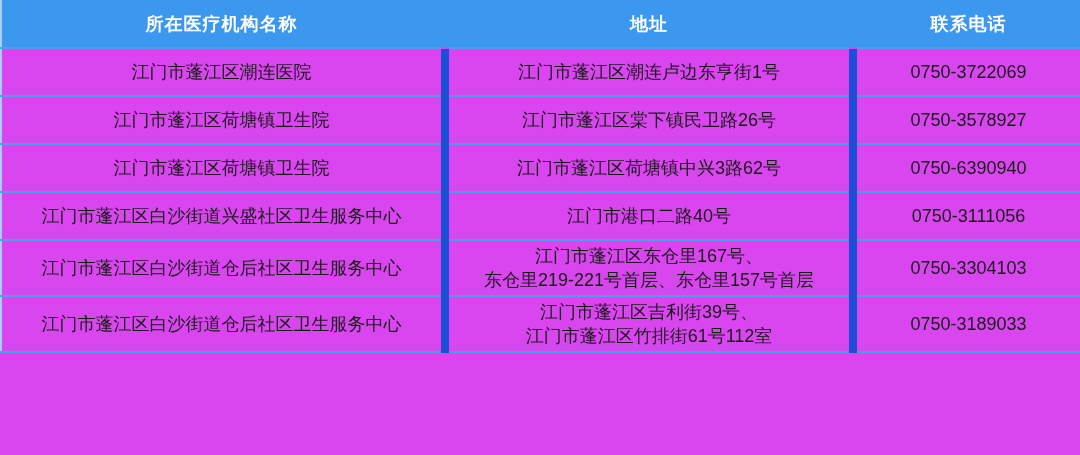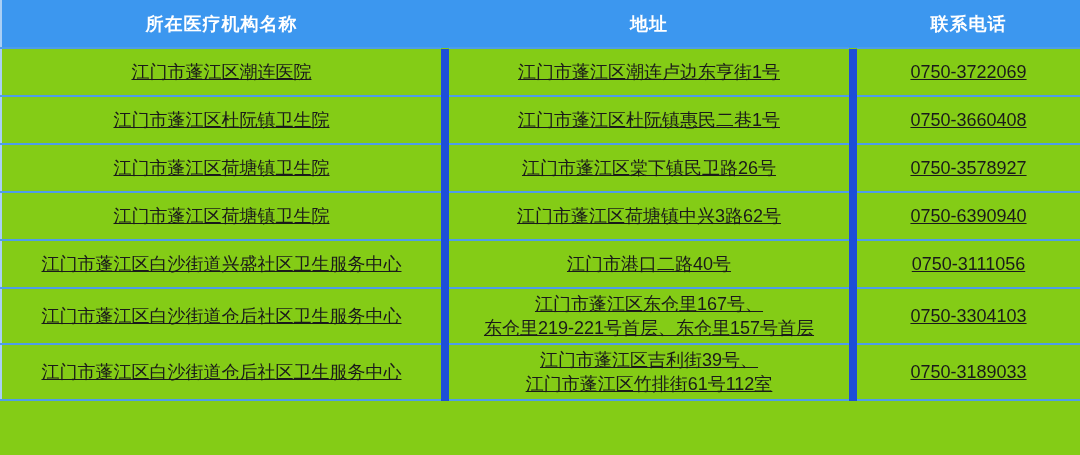--- a/index.html
+++ b/index.html
@@ -4,21 +4,21 @@
 <style>
   html, body {
     margin: 0;
     padding: 0;
     background: #ffffff;
     font-family: "Liberation Sans", "DejaVu Sans", sans-serif;
   }
   .page {
     width: 1080px;
     height: 455px;
-    background: #84cc16;
+    background: #d946ef;
     overflow: hidden;
   }
   table.med-table {
     width: 1080px;
     border-collapse: collapse;
     table-layout: fixed;
     border-left: 2px solid #a9cff5;
     border-right: 2px solid #a9cff5;
     border-bottom: 2px solid #4f9de9;
   }
@@ -39,21 +39,20 @@
   table.med-table td {
     color: #1a1a1a;
     font-size: 18px;
     text-align: center;
     vertical-align: middle;
     padding: 3px 8px;
     line-height: 24px;
     border-top: 2px solid #4f9de9;
     white-space: pre-line;
     word-break: break-all;
-    text-decoration: underline;
   }
   table.med-table td + td,
   table.med-table th + th {
     border-left: 8px solid #1d4ed8;
   }
   table.med-table th + th { border-left-color: transparent; }
   table.med-table tbody tr { height: 48px; }
 </style>
 </head>
 <body>
@@ -70,25 +69,20 @@
         <th>所在医疗机构名称</th>
         <th>地址</th>
         <th>联系电话</th>
       </tr>
     </thead>
     <tbody id="table-body">
         <tr>
           <td>江门市蓬江区潮连医院</td>
           <td>江门市蓬江区潮连卢边东亨街1号</td>
           <td>0750-3722069</td>
-        </tr>
-        <tr>
-          <td>江门市蓬江区杜阮镇卫生院</td>
-          <td>江门市蓬江区杜阮镇惠民二巷1号</td>
-          <td>0750-3660408</td>
         </tr>
         <tr>
           <td>江门市蓬江区荷塘镇卫生院</td>
           <td>江门市蓬江区棠下镇民卫路26号</td>
           <td>0750-3578927</td>
         </tr>
         <tr>
           <td>江门市蓬江区荷塘镇卫生院</td>
           <td>江门市蓬江区荷塘镇中兴3路62号</td>
           <td>0750-6390940</td>

